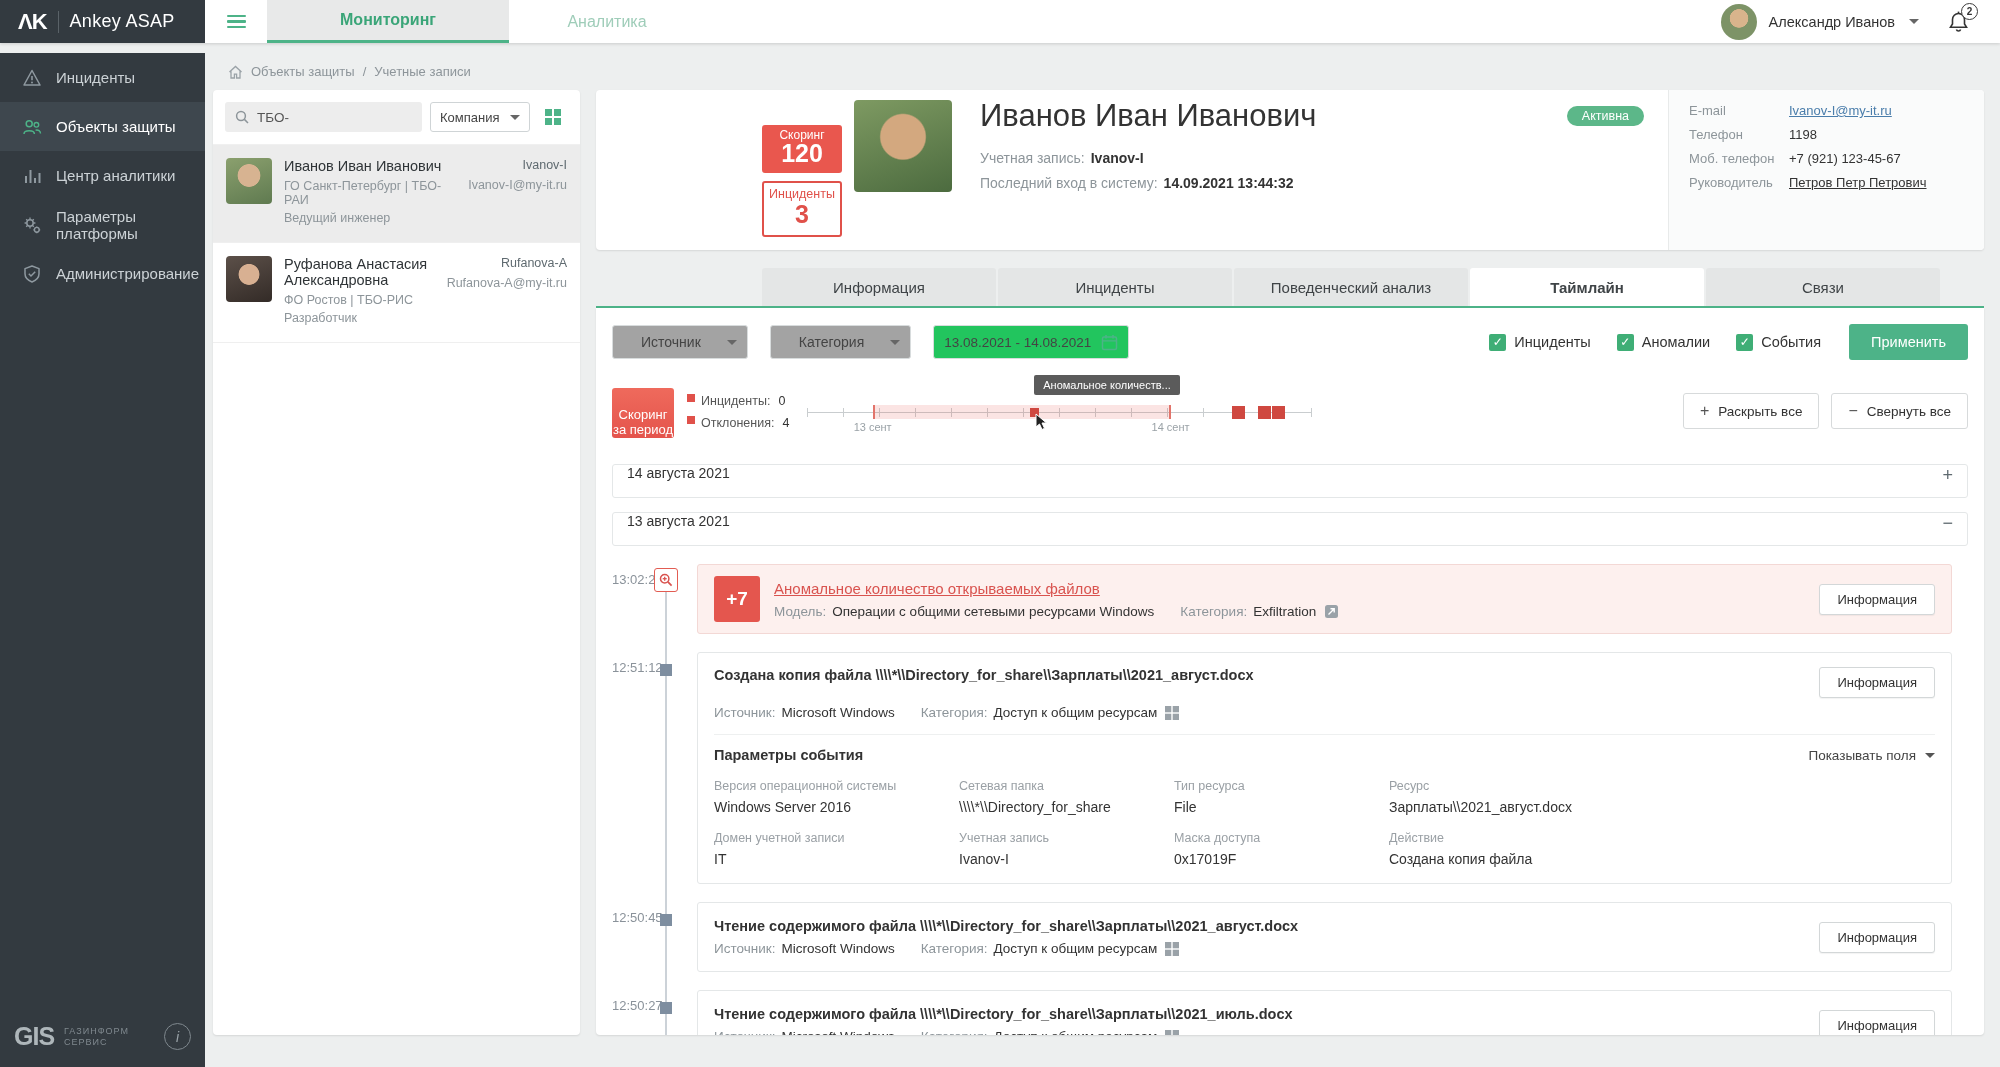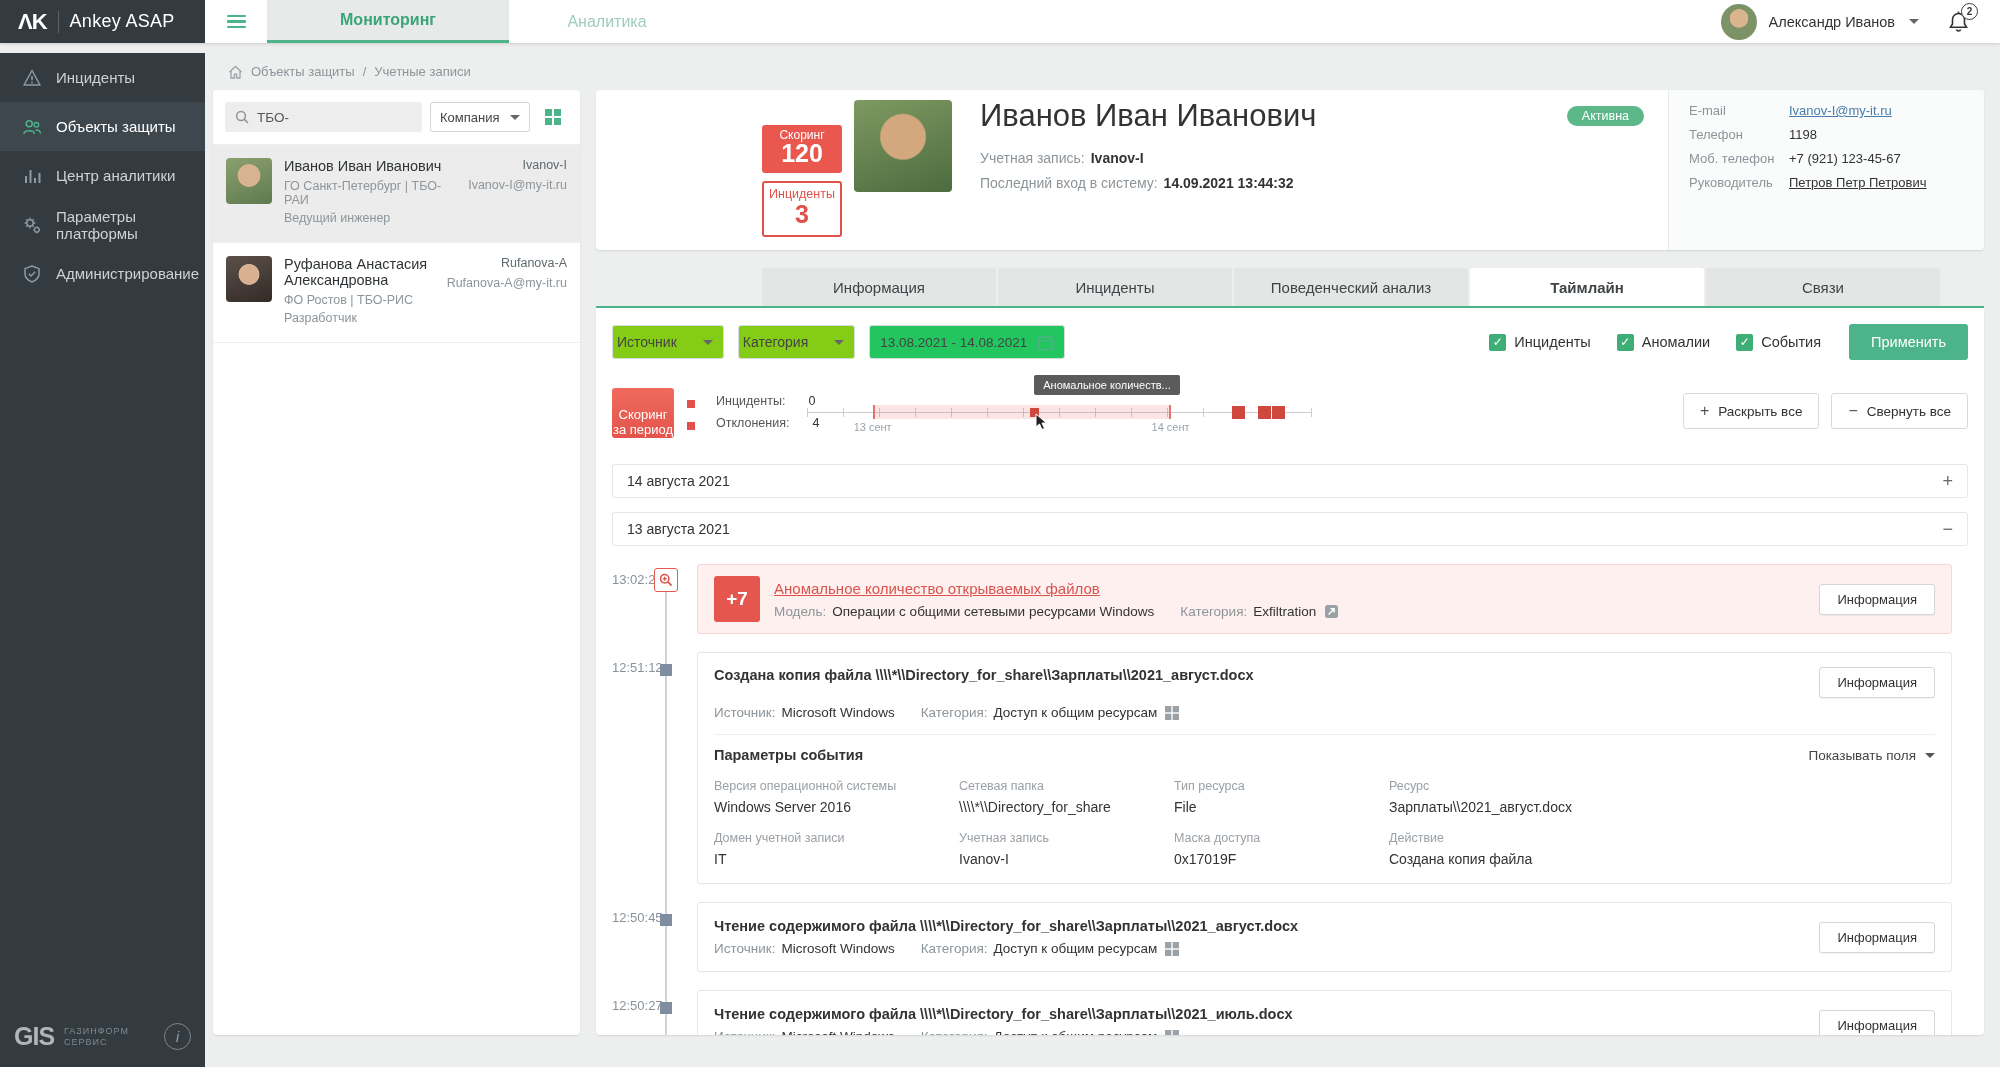--- a/index.html
+++ b/index.html
@@ -121,41 +121,41 @@
   .tab{width:234px;display:flex;align-items:center;justify-content:center;background:#e4e6e6;
     font-size:15px;color:#3f4447;border-radius:3px 3px 0 0;cursor:pointer}
   .tab.active{background:#fff;font-weight:bold}
 
   
   .content-card{flex:1;background:#fff;border-radius:0 0 4px 4px;
     box-shadow:0 1px 2px rgba(0,0,0,.1);min-height:0;overflow:hidden;
     padding:16px 16px 0 16px;display:flex;flex-direction:column}
 
   .filter-row{display:flex;align-items:center;flex-shrink:0}
-  .dd{height:34px;border:1px solid #d8dcdd;border-radius:3px;background:#84cc16;display:flex;
-    align-items:center;padding:0 10px 0 4px;font-size:14px;color:#444;cursor:pointer;margin-right:14px}
+  .dd{height:34px;border:1px solid #d8dcdd;border-radius:3px;background:#a3a3a3;display:flex;
+    align-items:center;padding:0 10px 0 28px;font-size:14px;color:#444;cursor:pointer;margin-right:22px}
   .dd .caret{margin-left:26px}
   .date-box{height:34px;border:1px solid #d8dcdd;border-radius:3px;background:#22c55e;display:flex;
     align-items:center;gap:10px;padding:0 10px;font-size:13.5px;color:#444;cursor:pointer}
   .checks{margin-left:auto;display:flex;align-items:center;gap:26px}
   .check{display:flex;align-items:center;gap:8px;font-size:14.5px;color:#333;cursor:pointer}
   .cbx{width:17px;height:17px;background:#3fae76;border-radius:2px;color:#fff;font-size:12px;
     display:flex;align-items:center;justify-content:center}
   .cbx::before{content:"✓"}
   .apply-btn{margin-left:28px;height:36px;padding:0 22px;background:#4db388;border:none;
     border-radius:3px;color:#fff;font-size:14.5px;font-family:inherit;cursor:pointer}
 
   
   .period-row{display:flex;align-items:flex-start;margin-top:28px;flex-shrink:0;height:52px}
   .pscore{width:62px;height:50px;background:linear-gradient(#ef6a5c,#e4544c);border-radius:3px;
     color:#fff;text-align:center;flex-shrink:0}
   .pscore .lbl{font-size:13px;padding-top:19px}
   .pscore .val{font-size:23px;font-weight:bold;line-height:24px}
   .legend{margin-left:13px;width:104px;padding-top:6px;flex-shrink:0}
-  .legend-item{display:flex;align-items:flex-end;gap:21px;font-size:12.5px;color:#555;margin-bottom:8px}
+  .legend-item{display:flex;align-items:flex-start;gap:6px;font-size:12.5px;color:#555;margin-bottom:8px}
   .legend-sq{width:8px;height:8px;background:#e0514a;flex-shrink:0}
   .legend-val{color:#333;margin-left:2px}
   .strip{position:relative;width:505px;height:52px;margin-left:16px;flex-shrink:0}
   .strip-ticks{position:absolute;top:20px;left:0;right:0;height:9px;
     background:repeating-linear-gradient(90deg,#c9cdcf 0 1px,transparent 1px 36px)}
   .strip-line{position:absolute;top:24px;left:0;right:0;height:1px;background:#c9cdcf}
   .strip-band{position:absolute;top:17px;left:13%;width:59%;height:14px;
     background:rgba(232,90,80,.16);border-left:2px solid #e2746b;border-right:2px solid #e2746b}
   .mk{position:absolute;background:#cf4840;cursor:pointer}
   .mk-hover{width:9px;height:9px;top:20px;left:calc(45% - 4px)}
@@ -169,21 +169,21 @@
   .sd-end{left:72%}
   .mouse-cursor{position:absolute;left:calc(45% + 1px);top:25px}
   .tl-buttons{margin-left:auto;display:flex;gap:12px;padding-top:5px}
   .tl-btn{height:36px;display:flex;align-items:center;gap:9px;background:#fff;
     border:1px solid #d7dadb;border-radius:3px;padding:0 16px;font-size:13.5px;color:#333;
     font-family:inherit;cursor:pointer}
   .tl-btn .sym{font-size:16px;color:#555}
 
   
   .day-bar{margin-top:24px;height:34px;border:1px solid #e4e7e8;border-radius:3px;background:#fff;
-    display:flex;align-items:center;padding:0 14px;font-size:14px;color:#333;
+    display:flex;align-items:flex-start;padding:0 14px;font-size:14px;color:#333;
     flex-shrink:0;cursor:pointer}
   .day-bar + .day-bar{margin-top:14px}
   .day-toggle{margin-left:auto;font-size:18px;color:#5f6a70;cursor:pointer}
 
   
   .events{position:relative;margin-top:18px;flex:1;min-height:0}
   .tl-line{position:absolute;left:53px;top:6px;bottom:0;width:2px;background:#ccd2d8}
   .ev-row{position:relative;display:flex;margin-bottom:18px}
   .ev-time{width:46px;text-align:right;font-size:13px;color:#8a929a;padding-top:8px;flex-shrink:0}
   .ev-marker{position:absolute;left:48px;top:12px;width:12px;height:12px;background:#7e8ea0;cursor:pointer}

